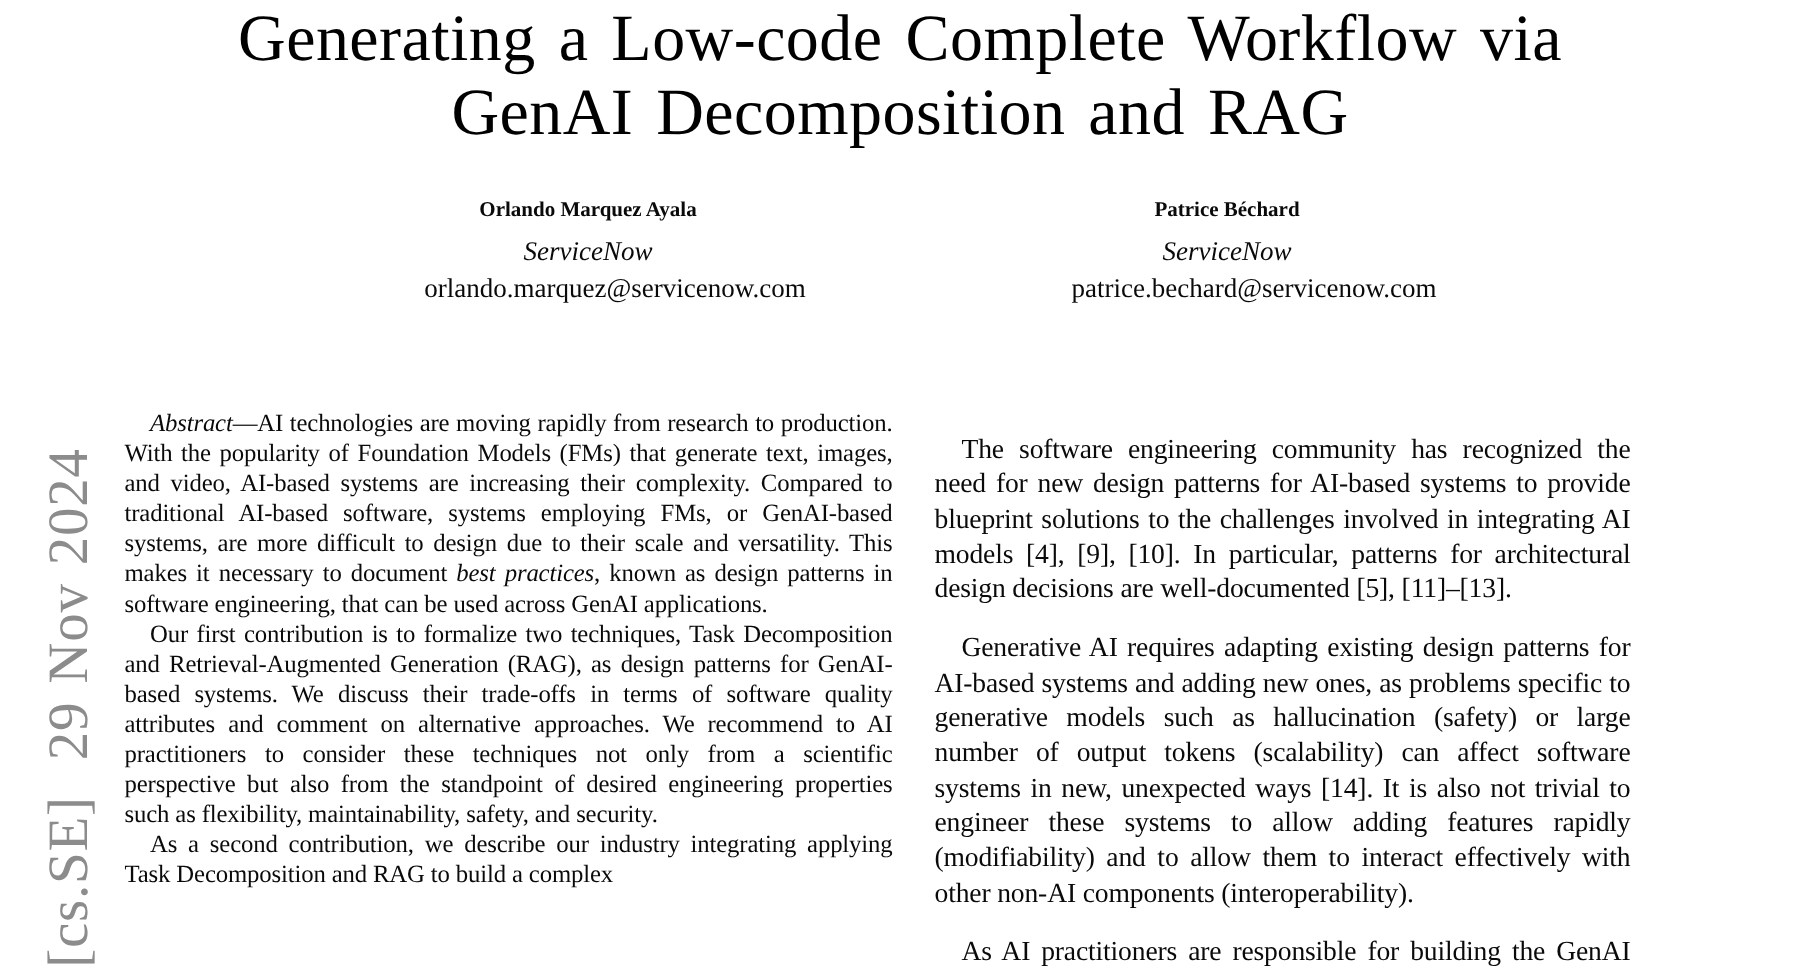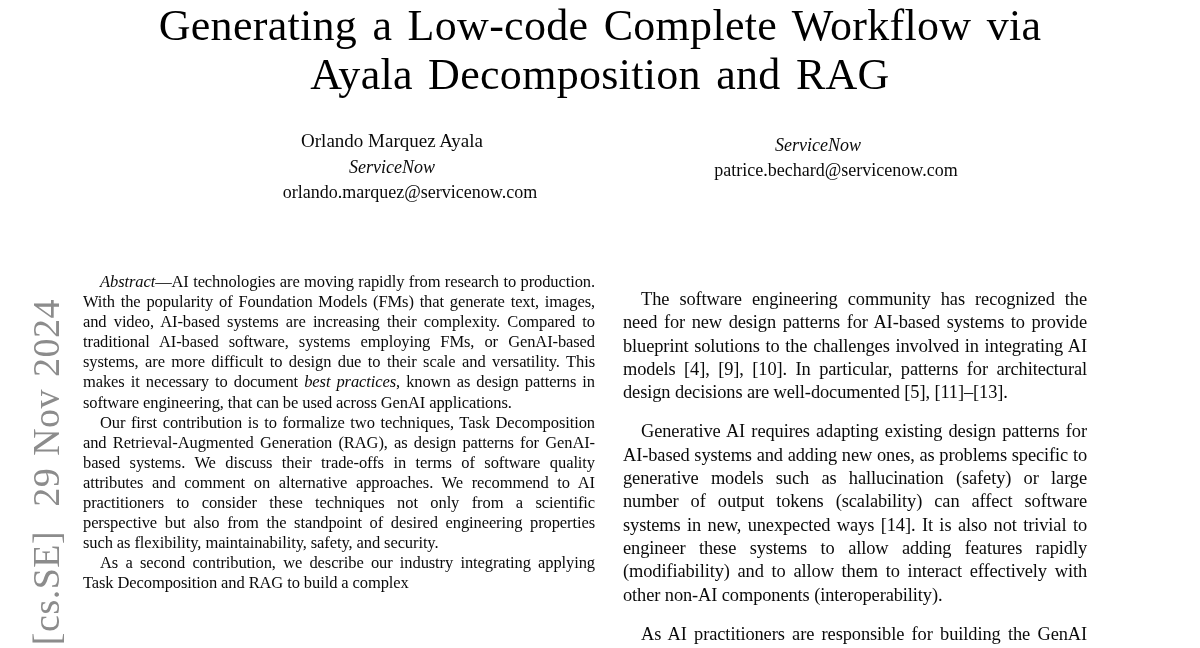--- a/index.html
+++ b/index.html
@@ -45,21 +45,21 @@
   .title-line { display: block; }
 
   
   .author-block {
     position: absolute;
     top: 130px;
     transform: translateX(-50%);
     text-align: center;
     white-space: nowrap;
   }
-  .author-name  { font-size: 19px; line-height: 22px; }
+  .author-name  { font-size: 14px; line-height: 22px; font-weight: bold; }
   .author-affiliation { font-style: italic; font-size: 18px; line-height: 20px; margin-top: 5px; }
   .author-email { font-size: 18px; line-height: 20px; margin-top: 5px; margin-left: 36px; }
 
   
   .col {
     position: absolute;
     top: 272px;
     text-align: justify;
     text-justify: inter-word;
   }
@@ -87,30 +87,31 @@
 </style>
 </head>
 <body>
 
 <div class="page">
 
   <div class="watermark">[cs.SE]  29 Nov 2024</div>
 
   <h1 class="title">
     <span class="title-line">Generating a Low-code Complete Workflow via</span>
-    <span class="title-line">Ayala Decomposition and RAG</span>
+    <span class="title-line">GenAI Decomposition and RAG</span>
   </h1>
 
   <div class="author-block" style="left:392px;">
     <div class="author-name">Orlando Marquez Ayala</div>
     <div class="author-affiliation">ServiceNow</div>
     <div class="author-email">orlando.marquez@servicenow.com</div>
   </div>
 
   <div class="author-block" style="left:818px;">
+    <div class="author-name">Patrice Béchard</div>
     <div class="author-affiliation">ServiceNow</div>
     <div class="author-email">patrice.bechard@servicenow.com</div>
   </div>
 
   <div class="col col-left">
     <p class="abstract-p"><span class="abs-label">Abstract</span><span>—AI technologies are moving rapidly from research to production. With the popularity of Foundation Models (FMs) that generate text, images, and video, AI-based systems are increasing their complexity. Compared to traditional AI-based software, systems employing FMs, or GenAI-based systems, are more difficult to design due to their scale and versatility. This makes it necessary to document </span><span class="emph">best practices</span><span>, known as design patterns in software engineering, that can be used across GenAI applications.</span></p>
     <p class="abstract-p">Our first contribution is to formalize two techniques, Task Decomposition and Retrieval-Augmented Generation (RAG), as design patterns for GenAI-based systems. We discuss their trade-offs in terms of software quality attributes and comment on alternative approaches. We recommend to AI practitioners to consider these techniques not only from a scientific perspective but also from the standpoint of desired engineering properties such as flexibility, maintainability, safety, and security.</p>
     <p class="abstract-p">As a second contribution, we describe our industry integrating applying Task Decomposition and RAG to build a complex</p>
   </div>
 

